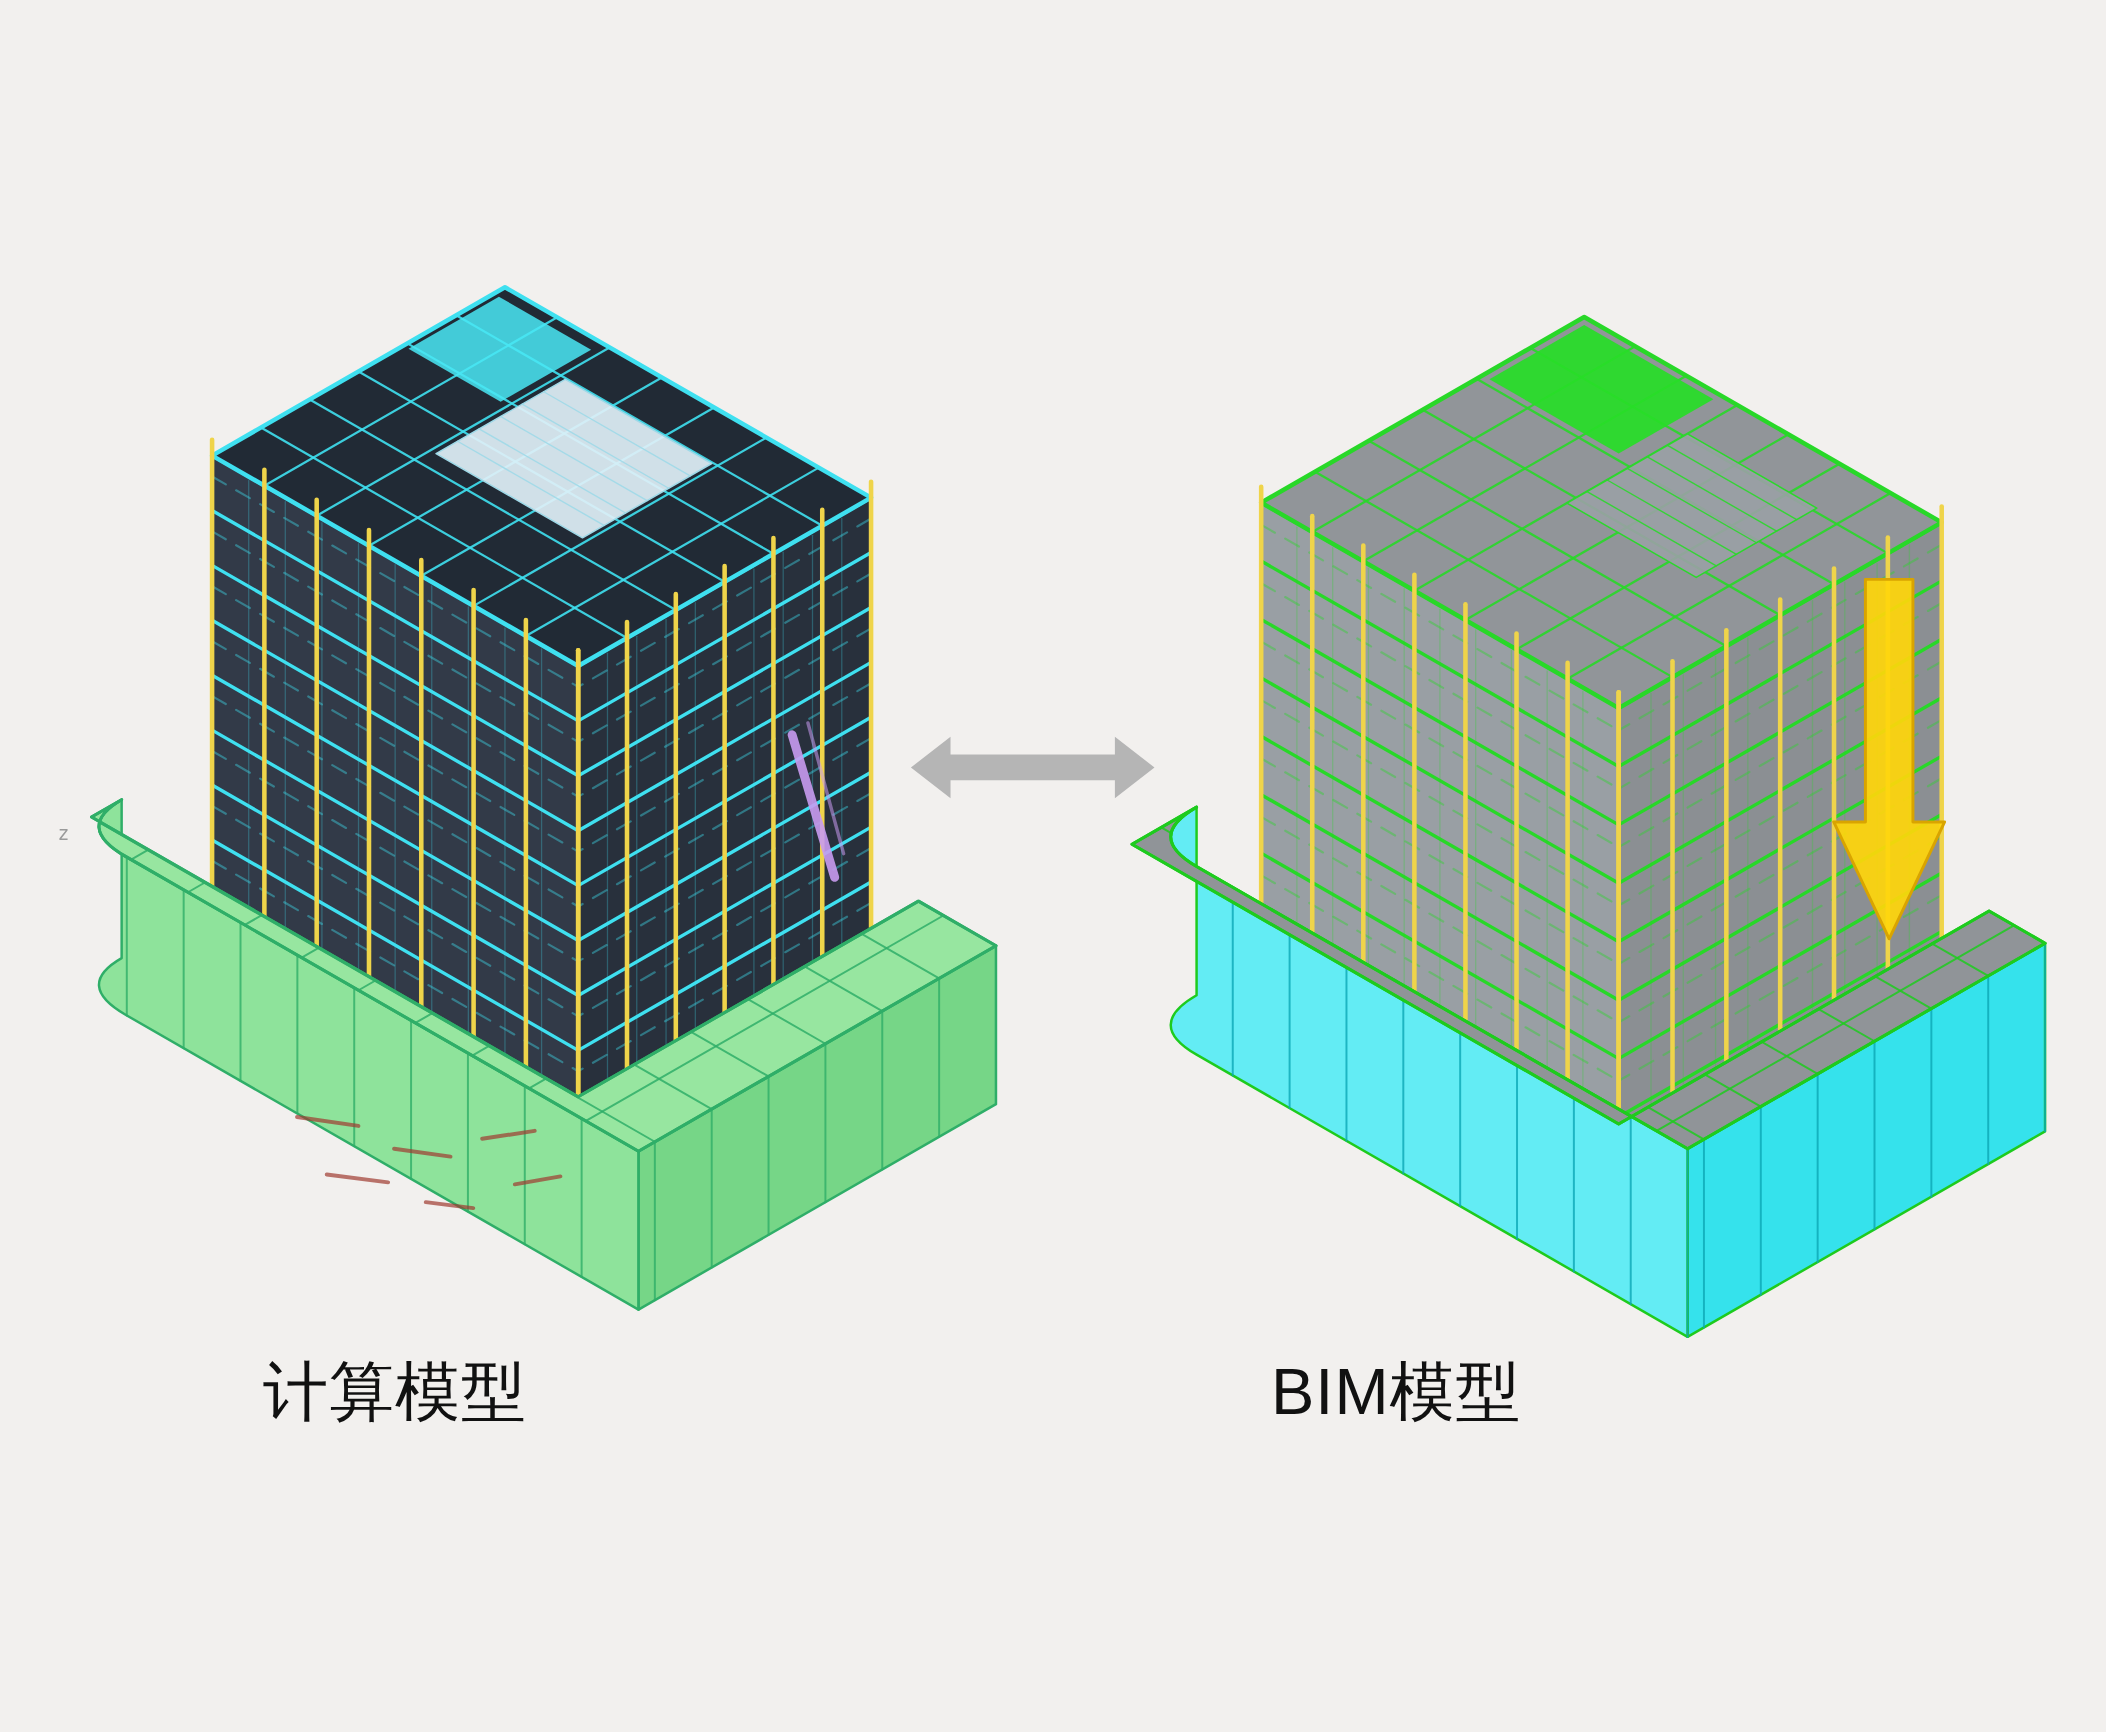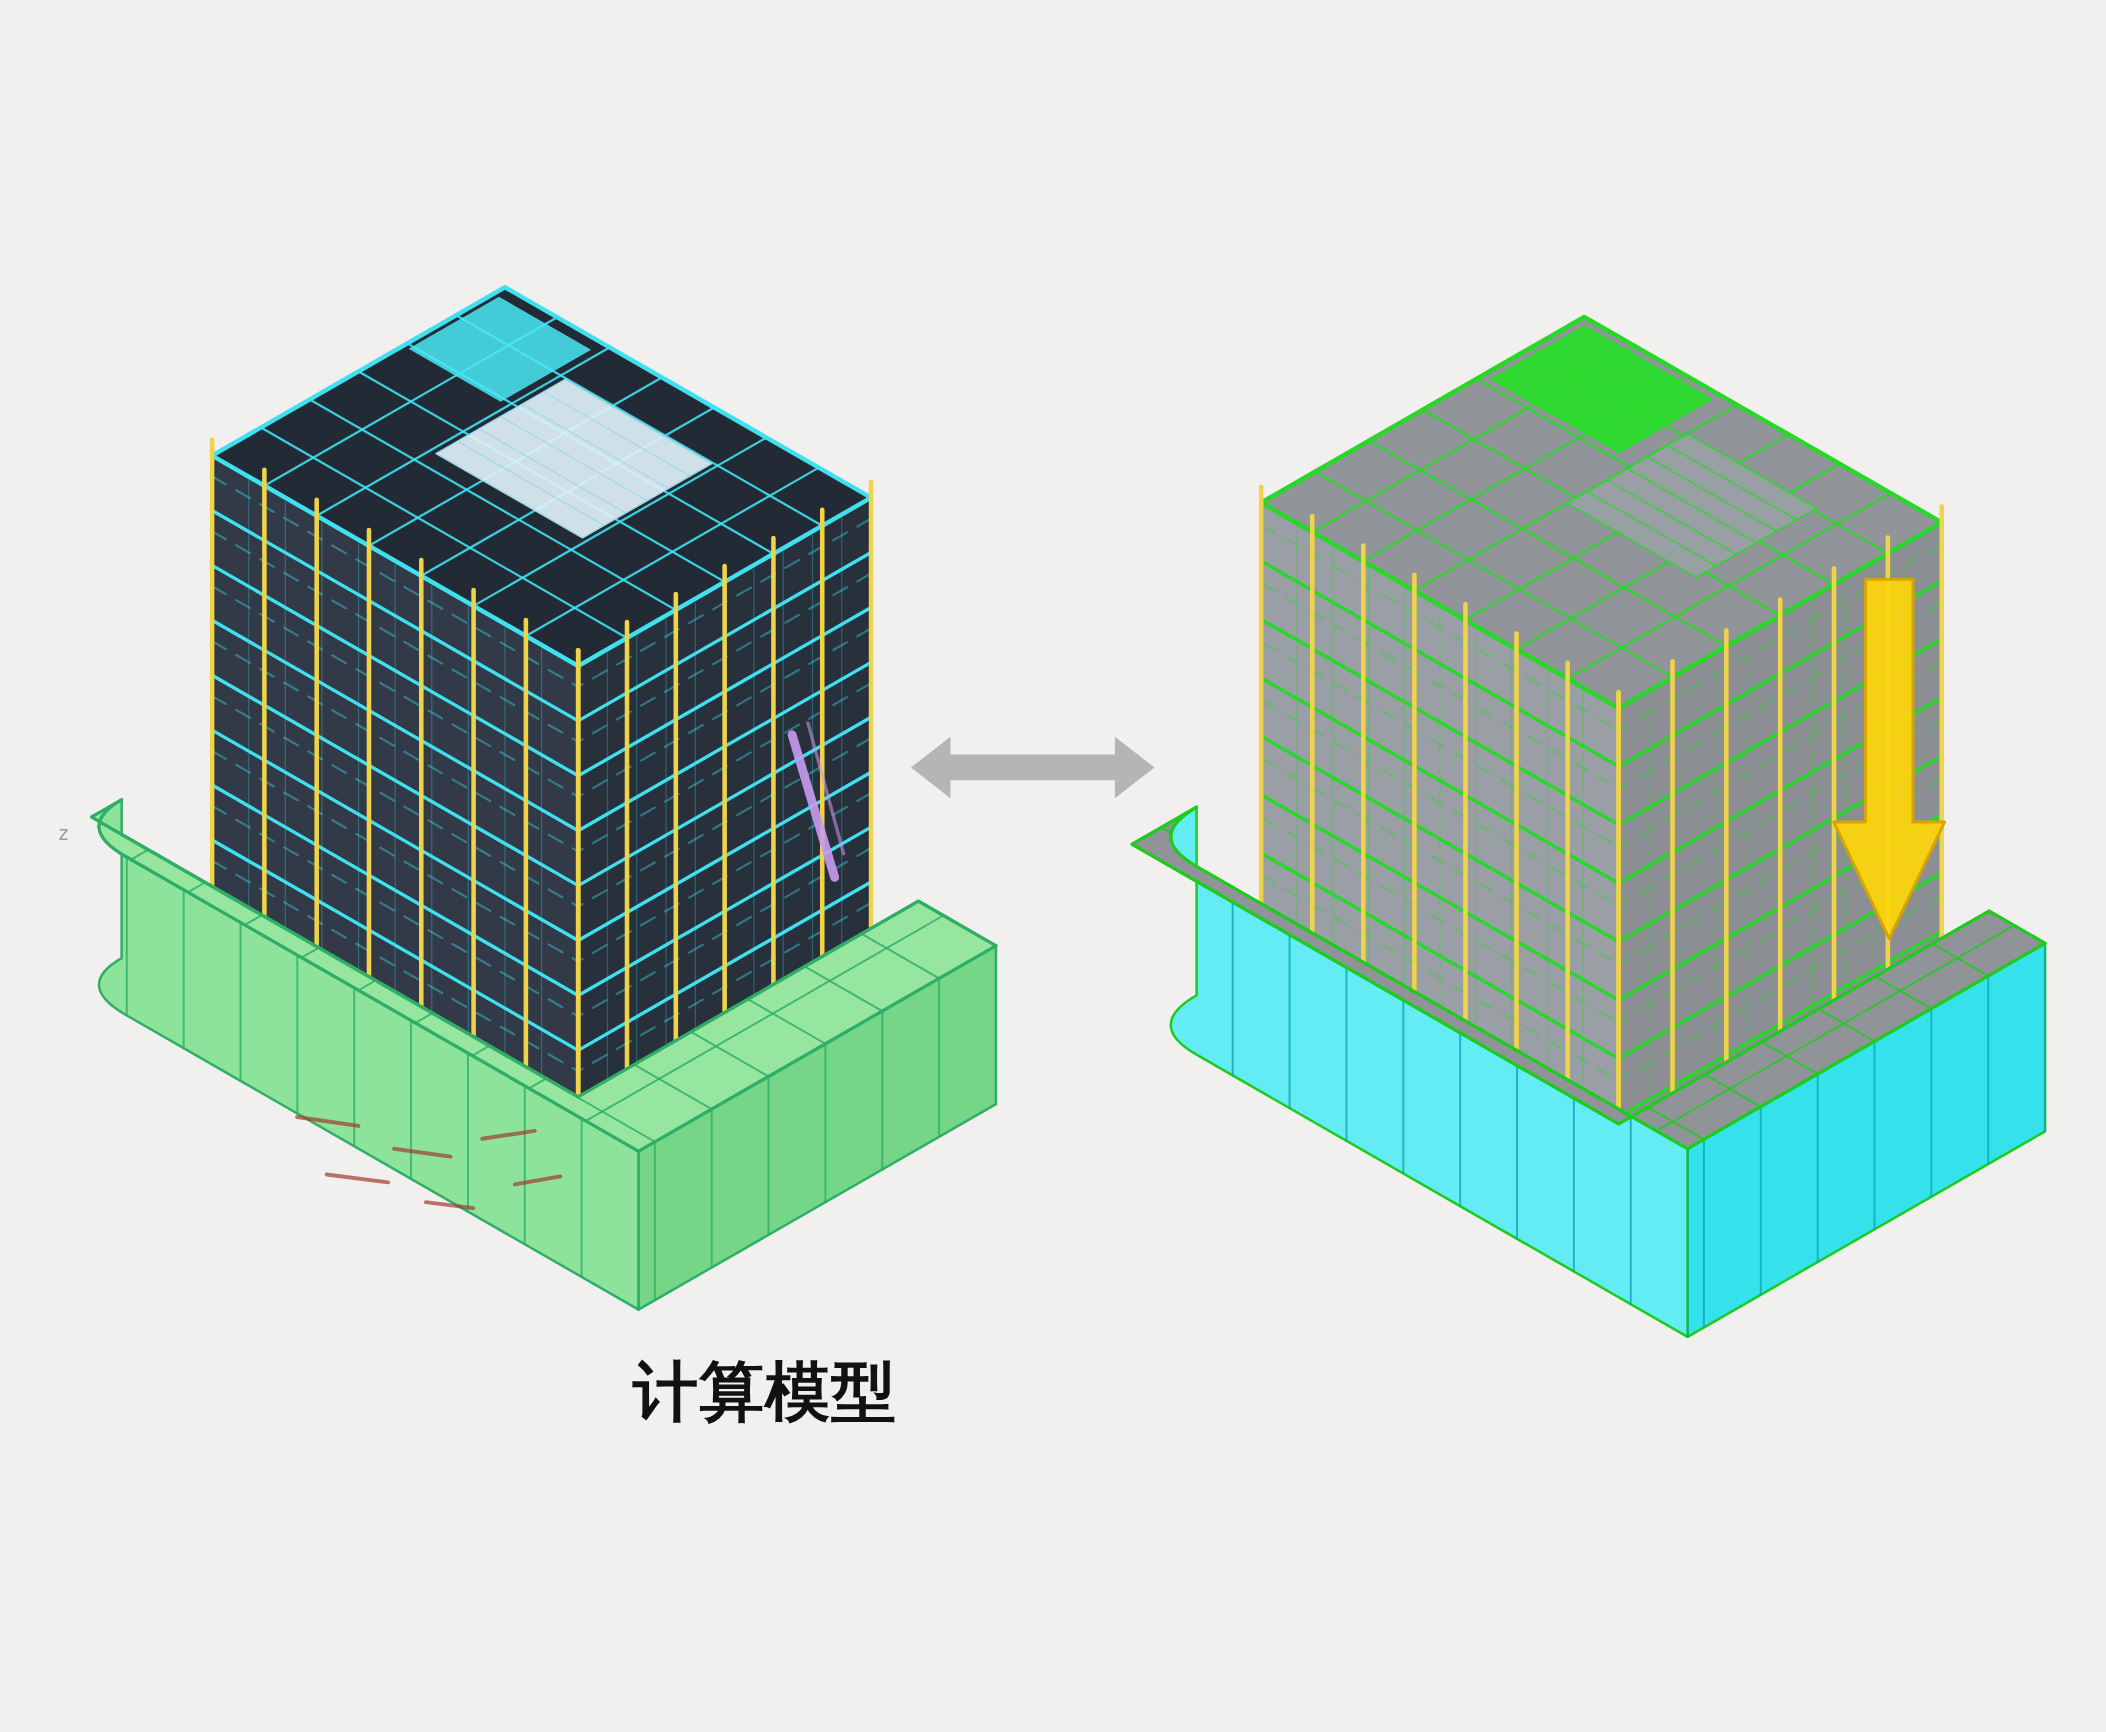--- a/index.html
+++ b/index.html
@@ -7,23 +7,23 @@
     position:relative;
     width:2107px;height:1733px;
     background:#f2f0ee;
     font-family:"Liberation Sans",sans-serif;
     overflow:hidden;
   }
   .stage svg{position:absolute;left:0;top:0}
   .model-label{
     position:absolute;
     width:634px;
-    text-align:right;
+    text-align:left;
     font-size:65px;
-    font-weight:700;
+    font-weight:400;
     color:#111;
     letter-spacing:1px;
     user-select:none;
   }
   #lbl-left{left:263px;top:1348px}
   #lbl-right{left:1271px;top:1348px}
 </style>
 </head>
 <body>
 
@@ -348,14 +348,15 @@
           <g>
             <polygon points="1884,585 1932,585 1932,830 1964,830 1908,948 1852,830 1884,830" fill="#ffd60a" stroke="#d9a400" stroke-width="3" stroke-linejoin="round" fill-opacity="0.92"></polygon>
           </g>
         </g>
       </g>
     <g id="g-arrow">
         <polygon points="920,775 960,744 960,762 1126,762 1126,744 1166,775 1126,806 1126,788 960,788 960,806" fill="#b5b5b5"></polygon>
       </g>
   </svg>
   <div class="model-label" id="lbl-left" style="color: rgb(17, 17, 17);">计算模型</div>
+  <div class="model-label" id="lbl-right" style="color: rgb(17, 17, 17);">BIM模型</div>
 </div>
 
 
 </body></html>

